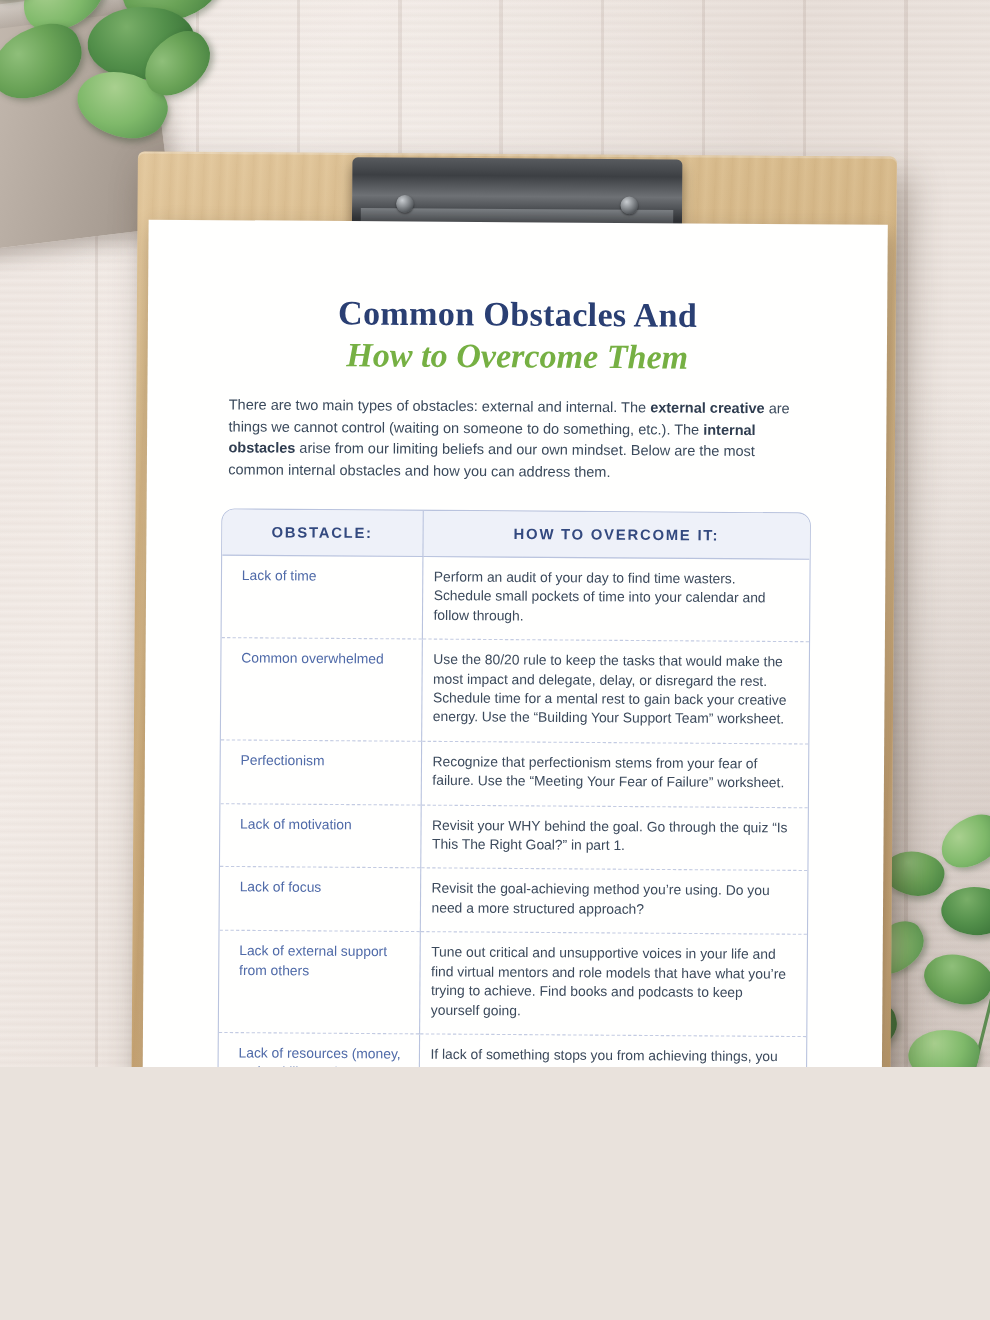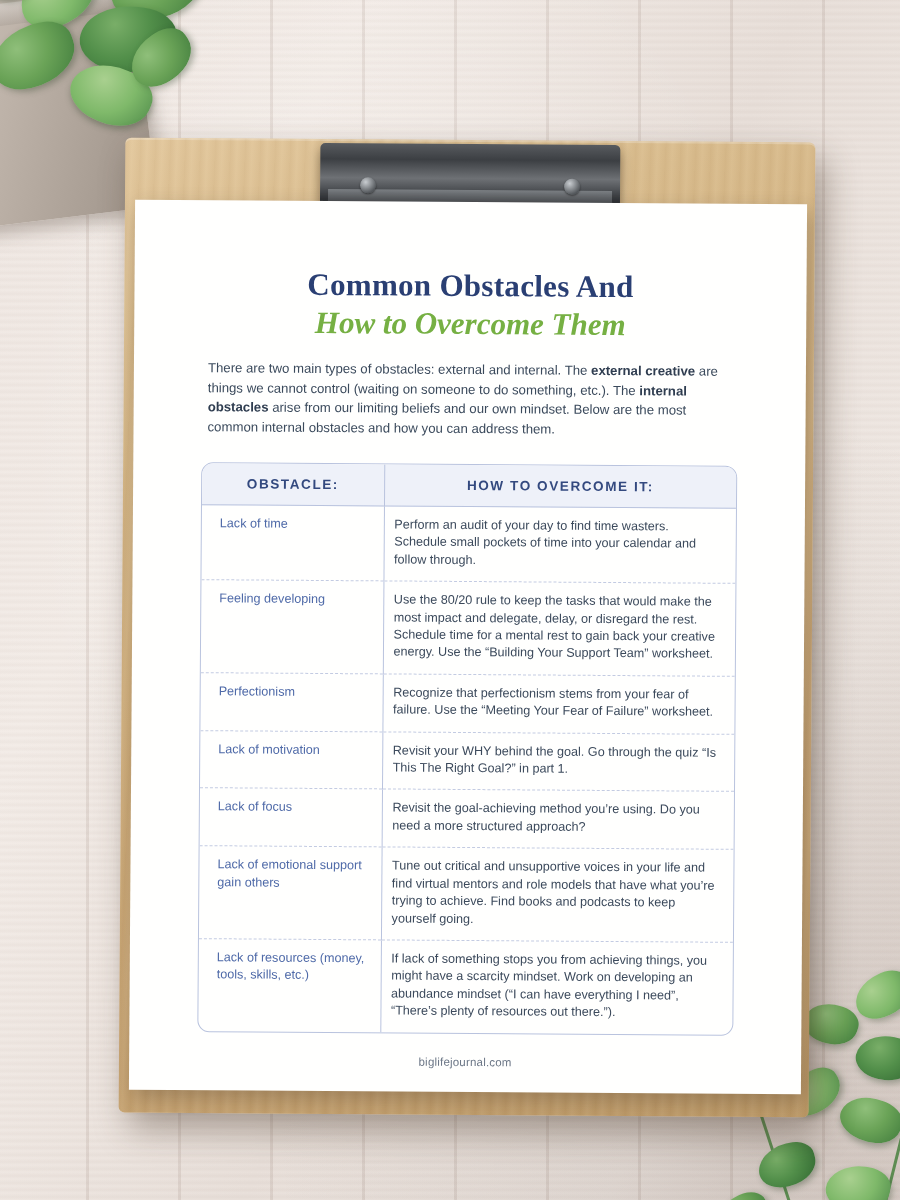--- a/index.html
+++ b/index.html
@@ -11,21 +11,21 @@
     height: 1200px;
     overflow: hidden;
     font-family: "Liberation Sans", sans-serif;
     background: #e9e2dc;
   }
 
   
   .scene {
     position: relative;
     width: 900px;
-    height: 1200px;
+    height: 970px;
     overflow: hidden;
     background:
       repeating-linear-gradient(90deg,
         rgba(255,255,255,0.0) 0px,
         rgba(255,255,255,0.0) 86px,
         rgba(160,140,130,0.18) 86px,
         rgba(160,140,130,0.20) 89px,
         rgba(255,255,255,0.0) 89px,
         rgba(255,255,255,0.0) 92px),
       repeating-linear-gradient(180deg,
@@ -292,37 +292,37 @@
             <th class="c1">OBSTACLE:</th>
             <th class="c2">HOW TO OVERCOME IT:</th>
           </tr>
         </thead>
         <tbody>
           <tr>
             <td class="c1">Lack of time</td>
             <td class="c2">Perform an audit of your day to find time wasters. Schedule small pockets of time into your calendar and follow through.</td>
           </tr>
           <tr>
-            <td class="c1">Feeling developing</td>
+            <td class="c1">Common overwhelmed</td>
             <td class="c2">Use the 80/20 rule to keep the tasks that would make the most impact and delegate, delay, or disregard the rest. Schedule time for a mental rest to gain back your creative energy. Use the “Building Your Support Team” worksheet.</td>
           </tr>
           <tr>
             <td class="c1">Perfectionism</td>
             <td class="c2">Recognize that perfectionism stems from your fear of failure. Use the “Meeting Your Fear of Failure” worksheet.</td>
           </tr>
           <tr>
             <td class="c1">Lack of motivation</td>
             <td class="c2">Revisit your WHY behind the goal. Go through the quiz “Is This The Right Goal?” in part 1.</td>
           </tr>
           <tr>
             <td class="c1">Lack of focus</td>
             <td class="c2">Revisit the goal-achieving method you’re using. Do you need a more structured approach?</td>
           </tr>
           <tr>
-            <td class="c1">Lack of emotional support gain others</td>
+            <td class="c1">Lack of external support from others</td>
             <td class="c2">Tune out critical and unsupportive voices in your life and find virtual mentors and role models that have what you’re trying to achieve. Find books and podcasts to keep yourself going.</td>
           </tr>
           <tr>
             <td class="c1">Lack of resources (money, tools, skills, etc.)</td>
             <td class="c2">If lack of something stops you from achieving things, you might have a scarcity mindset. Work on developing an abundance mindset (“I can have everything I need”, “There’s plenty of resources out there.”).</td>
           </tr>
         </tbody>
       </table>
     </div>
 

